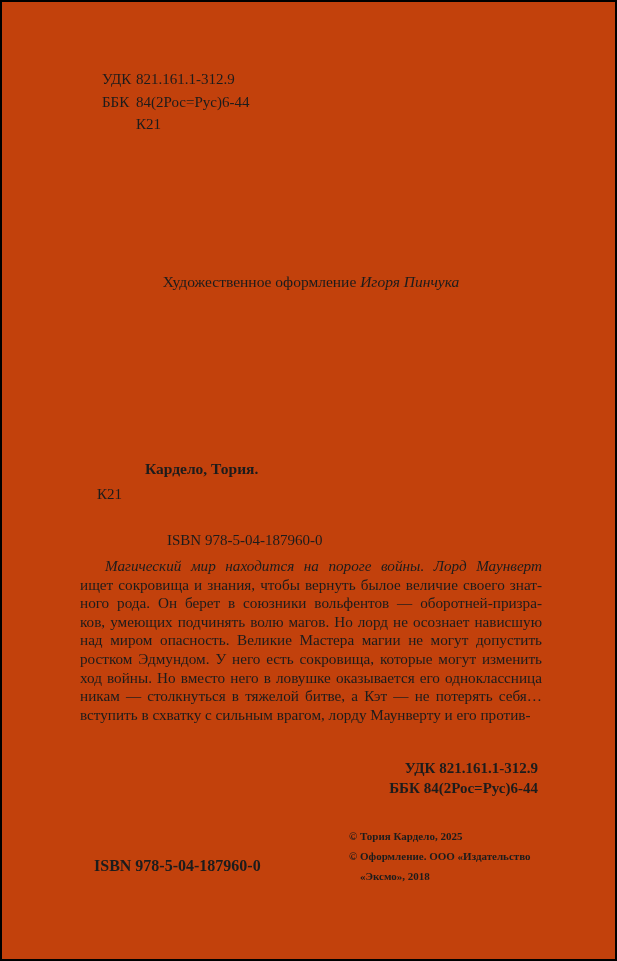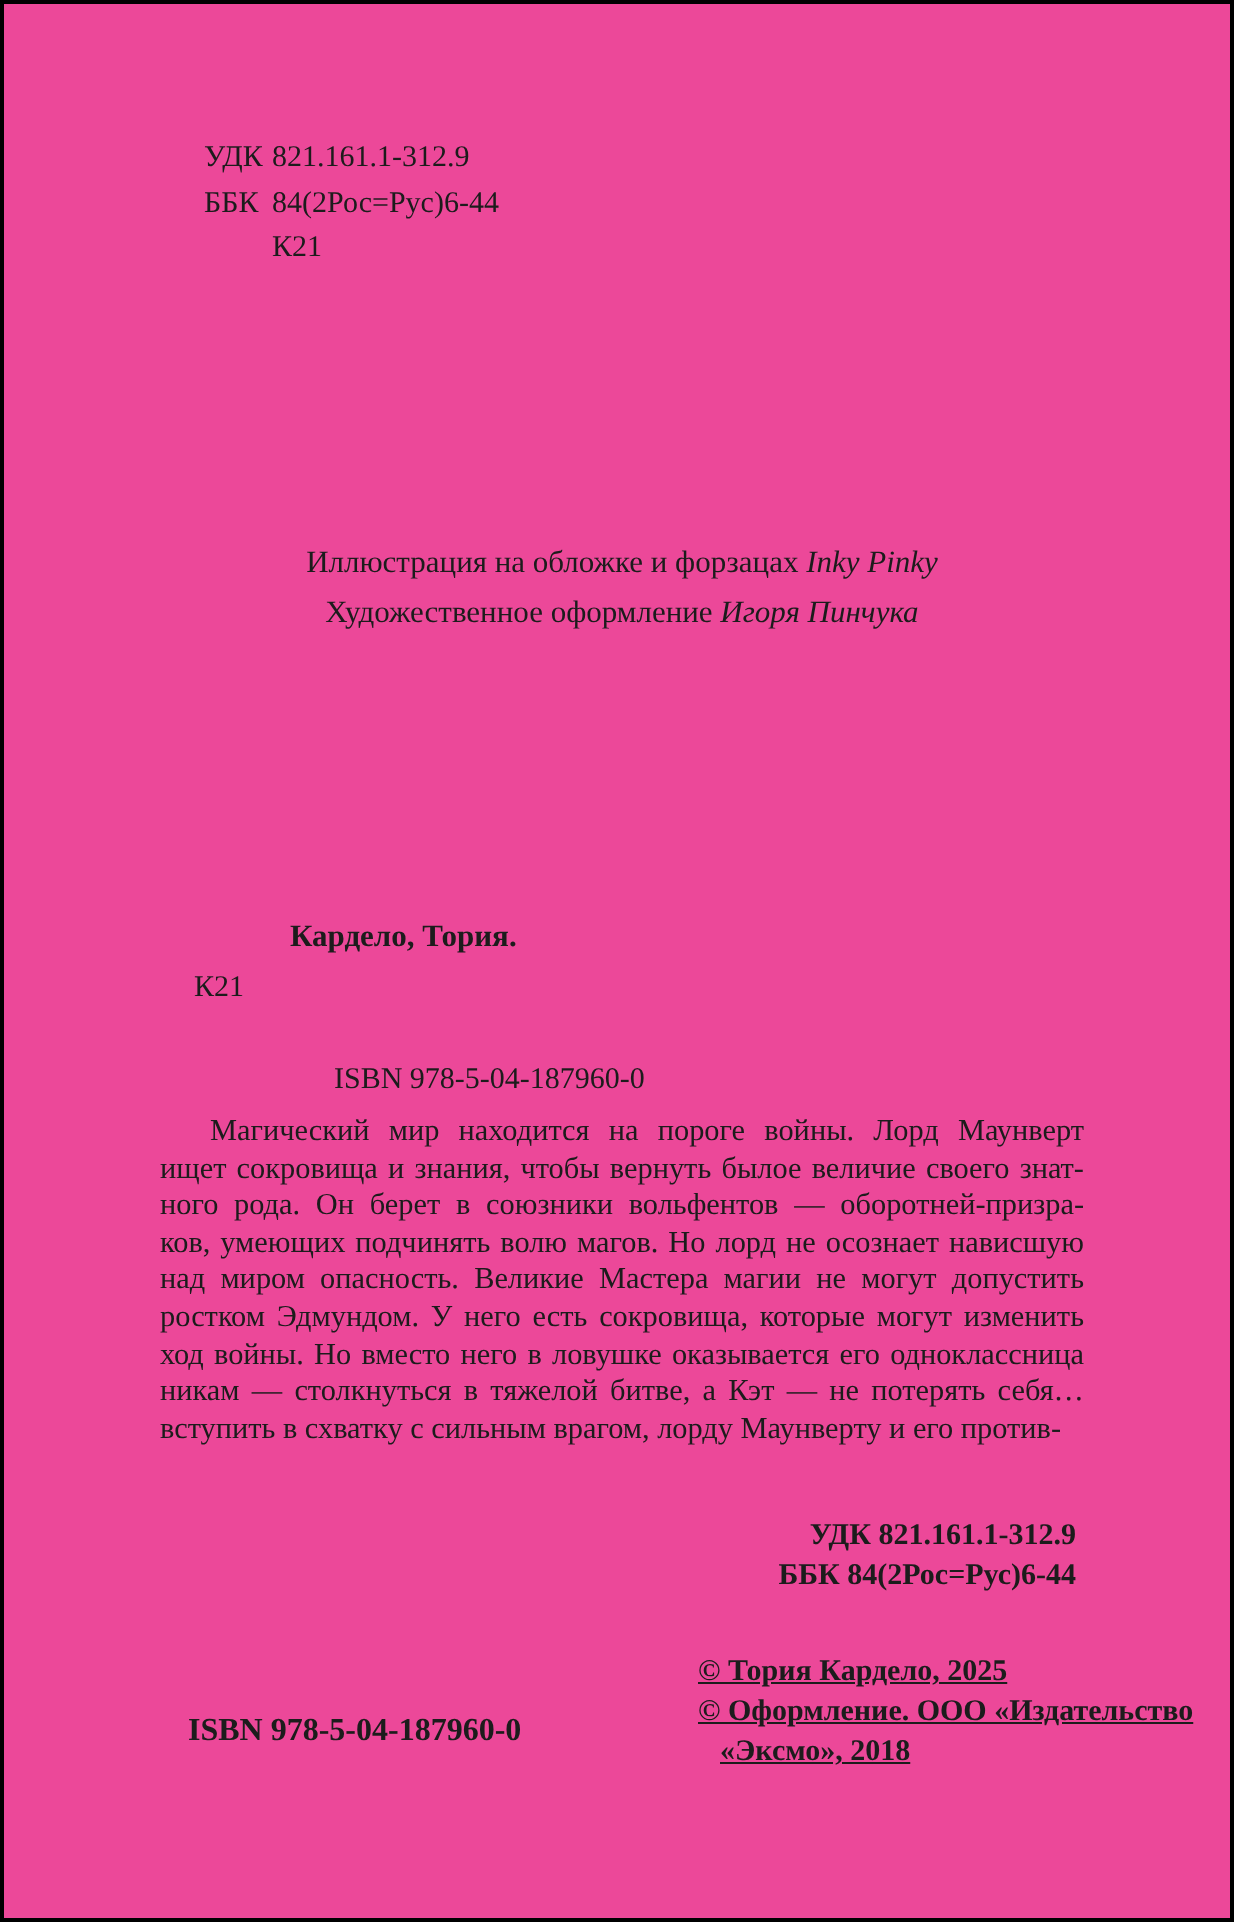--- a/index.html
+++ b/index.html
@@ -1,21 +1,21 @@
 <!DOCTYPE html>
 <html><head>
 <meta charset="utf-8">
 <style>
   html, body { margin: 0; padding: 0; background: #ffffff; }
   .page {
     position: relative;
     width: 617px;
     height: 961px;
     box-sizing: border-box;
-    background: #ec4899;
+    background: #c2410c;
     border: 2px solid #000000;
     font-family: "Liberation Serif", "DejaVu Serif", serif;
     color: #1c1c1c;
     overflow: hidden;
   }
   .abs { position: absolute; }
 
   
   .udk-block { left: 100px; top: 66px; font-size: 15px; line-height: 22.5px; }
   .udk-row .lbl { display: inline-block; width: 34px; }
@@ -28,29 +28,29 @@
   
   .author-heading { left: 143px; top: 458px; font-size: 15.5px; font-weight: bold; }
   .record-code { left: 95px; top: 484px; font-size: 15px; }
   .record-text { left: 142px; top: 483px; width: 398px; font-size: 15.5px; line-height: 23px; }
   .record-text div:first-child { text-indent: 25px; text-align: justify; text-align-last: justify; }
   .record-isbn { left: 165px; top: 530px; font-size: 15px; }
 
   
   .annotation { left: 78px; top: 555px; width: 462px; font-size: 15.2px; line-height: 18.6px; }
   .annotation .jline { text-align: justify; text-align-last: justify; }
-  .annotation .jline:first-child { text-indent: 25px; }
+  .annotation .jline:first-child { text-indent: 25px; font-style: italic; }
   .annotation .jline:last-child { text-align-last: left; }
 
   
   .udk-footer { right: 77px; top: 756px; text-align: right;
                 font-size: 15px; font-weight: bold; line-height: 20px; }
 
   
-  .copyright { left: 347px; top: 824px; font-size: 15px; font-weight: bold; line-height: 20px; text-decoration: underline; }
+  .copyright { left: 347px; top: 824px; font-size: 11px; font-weight: bold; line-height: 20px; }
   .copyright div:last-child { padding-left: 11px; }
 
   
   .isbn-bottom { left: 92px; top: 855px; font-size: 16px; font-weight: bold; }
 </style>
 </head>
 <body>
 
 <div class="page">
 
@@ -60,21 +60,20 @@
     </div>
     <div class="udk-row">
       <span class="lbl">ББК</span><span>84(2Рос=Рус)6-44</span>
     </div>
     <div class="udk-row">
       <span class="lbl"></span><span>К21</span>
     </div>
   </div>
 
   <div class="abs credits">
-    <div><span>Иллюстрация на обложке и форзацах </span><span class="ital">Inky Pinky</span></div>
     <div><span>Художественное оформление </span><span class="ital">Игоря Пинчука</span></div>
   </div>
 
   <div class="abs author-heading">Кардело, Тория.</div>
 
   <div class="abs record-code">К21</div>
 
 
   <div class="abs record-isbn">ISBN 978-5-04-187960-0</div>
 

